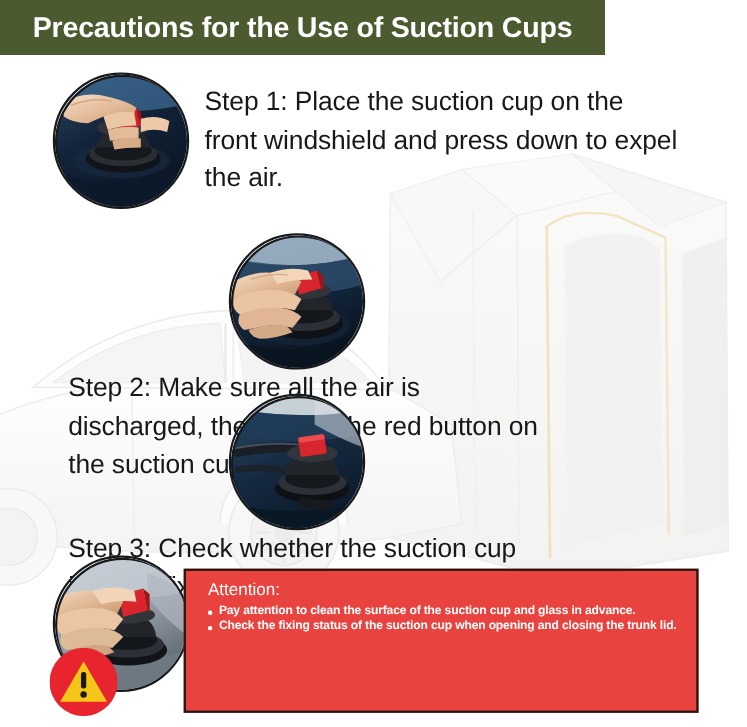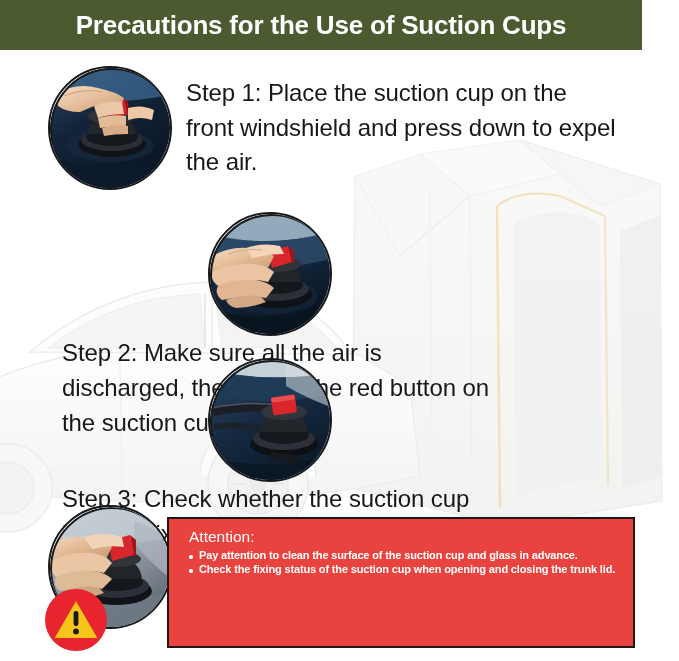--- a/index.html
+++ b/index.html
@@ -15,21 +15,21 @@
     width: 679px;
     height: 661px;
     background: #ffffff;
     overflow: hidden;
   }
 
   
   #header-banner {
     position: absolute;
     left: 0; top: 0;
-    width: 642px;
+    width: 550px;
     height: 50px;
     background: #4b5b2f;
     display: flex;
     align-items: center;
     justify-content: center;
   }
   #header-title {
     color: #ffffff;
     font-size: 26px;
     font-weight: bold;

